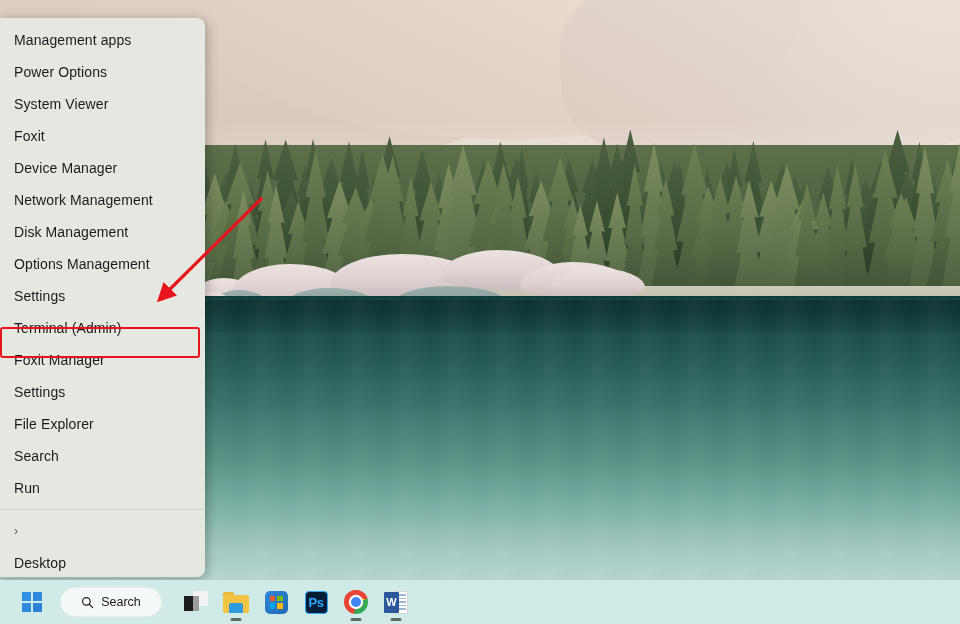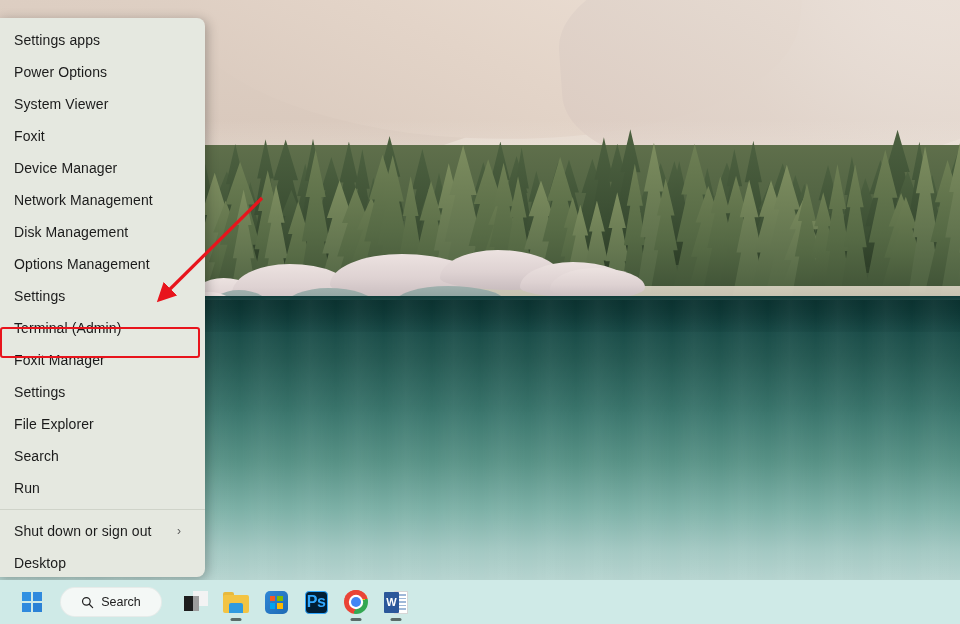--- a/index.html
+++ b/index.html
@@ -254,21 +254,21 @@
     display:flex; align-items:center; justify-content:center; }
   .ic-store .grid { width:13px; height:13px; display:grid; grid-template-columns:1fr 1fr; grid-template-rows:1fr 1fr; gap:1.6px; }
   .ic-store .grid b { display:block; }
   .ic-store .grid b:nth-child(1){ background:#f05a28; }
   .ic-store .grid b:nth-child(2){ background:#7fba00; }
   .ic-store .grid b:nth-child(3){ background:#00a4ef; }
   .ic-store .grid b:nth-child(4){ background:#ffb900; }
 
   .ic-ps { width:23px; height:23px; border-radius:4px; background:#001e36;
     border:1.5px solid #31a8ff; display:flex; align-items:center; justify-content:center; }
-  .ic-ps span { color:#31a8ff; font-size:16px; font-weight:bold; font-family:"Liberation Sans",sans-serif; letter-spacing:-.5px; }
+  .ic-ps span { color:#31a8ff; font-size:13px; font-weight:bold; font-family:"Liberation Sans",sans-serif; letter-spacing:-.5px; }
 
   .ic-chrome { width:24px; height:24px; border-radius:50%; position:relative; overflow:hidden;
     background: conic-gradient(from -60deg, #ea4335 0deg 110deg, #fbbc05 110deg 135deg, #34a853 135deg 250deg, #ea4335 250deg 360deg); }
   .ic-chrome:before { content:""; position:absolute; left:0; top:0; width:24px; height:9px;
     background: linear-gradient(to bottom,#ea4335,#e8453a); }
   .ic-chrome .hub { position:absolute; left:50%; top:50%; transform:translate(-50%,-50%);
     width:10px; height:10px; border-radius:50%; background:#4285f4; box-shadow:0 0 0 2.2px #fff; }
 
   .ic-word { width:24px; height:23px; position:relative; }
   .ic-word .wpage { position:absolute; right:0; top:0; width:14px; height:23px; background:#fff; border:1px solid #d6d6d6; }
@@ -445,21 +445,21 @@
 
     <div class="water"></div>
     <div class="water-top-dark"></div>
     <div class="water-reflect"></div>
   </div>
 
 
   <div id="winx-menu">
     <div id="menu-list">
         <div class="menu-item">
-          <span class="mi-label">Settings apps</span>
+          <span class="mi-label">Management apps</span>
         </div>
         <div class="menu-item">
           <span class="mi-label">Power Options</span>
         </div>
         <div class="menu-item">
           <span class="mi-label">System Viewer</span>
         </div>
         <div class="menu-item">
           <span class="mi-label">Foxit</span>
         </div>
@@ -491,21 +491,20 @@
           <span class="mi-label">File Explorer</span>
         </div>
         <div class="menu-item">
           <span class="mi-label">Search</span>
         </div>
         <div class="menu-item">
           <span class="mi-label">Run</span>
         </div>
         <div class="menu-sep"></div>
         <div class="menu-item">
-          <span class="mi-label">Shut down or sign out</span>
           <span class="chev">›</span>
         </div>
         <div class="menu-item">
           <span class="mi-label">Desktop</span>
         </div>
       </div>
     <div class="hl-box"></div>
   </div>
 
   <svg id="red-arrow" viewBox="0 0 960 624" xmlns="http://www.w3.org/2000/svg">

